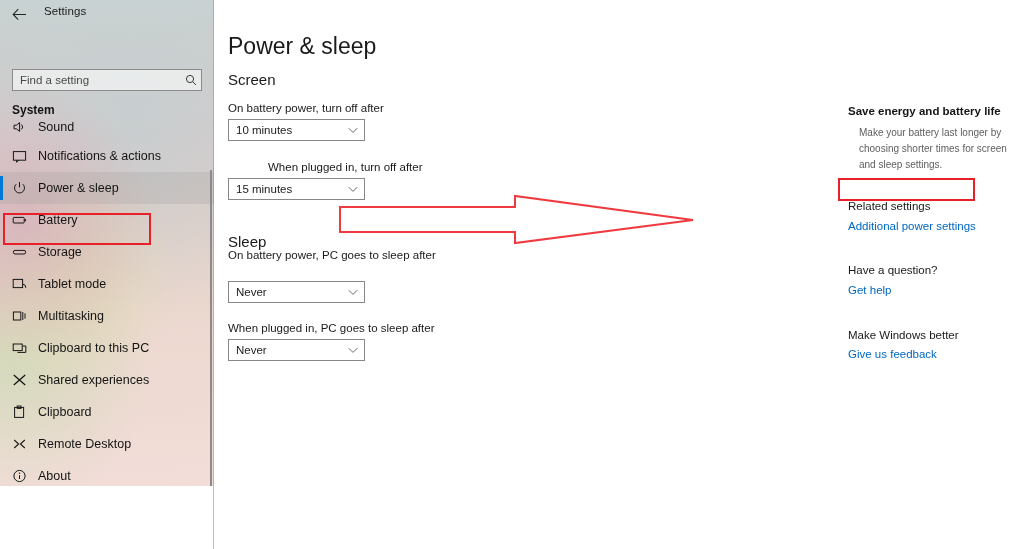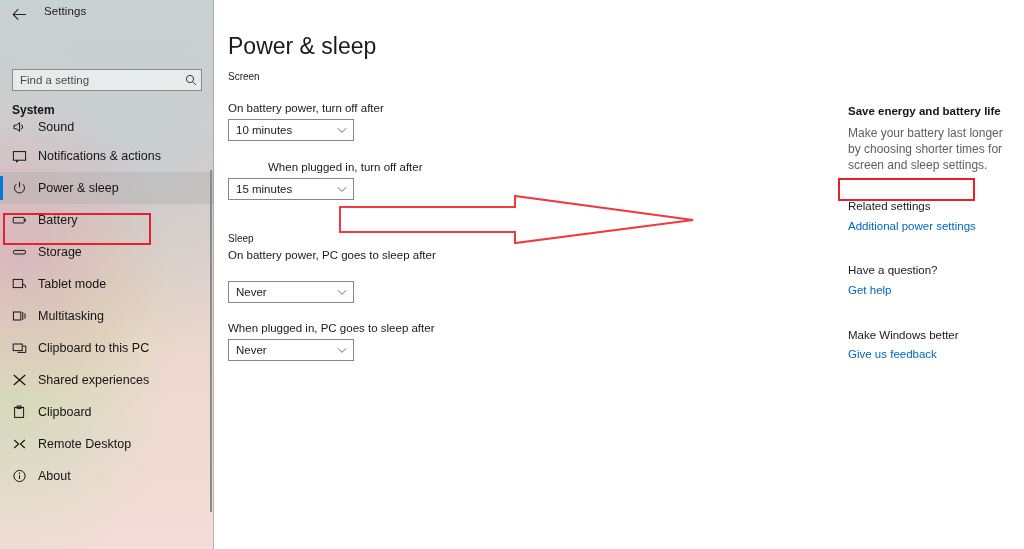--- a/index.html
+++ b/index.html
@@ -7,21 +7,21 @@
     width: 1024px; height: 549px;
     font-family: "Liberation Sans", sans-serif;
     background: #ffffff;
     overflow: hidden;
   }
   #app { position: relative; width: 1024px; height: 549px; }
 
   
   .sidebar {
     position: absolute; left: 0; top: 0;
-    width: 214px; height: 549px;
+    width: 214px; height: 486px;
     background:
       radial-gradient(circle at 10% 46%, rgba(214,176,186,0.85) 0, rgba(214,176,186,0) 42%),
       radial-gradient(circle at 28% 56%, rgba(222,214,170,0.75) 0, rgba(222,214,170,0) 38%),
       radial-gradient(circle at 6% 75%, rgba(196,214,172,0.70) 0, rgba(196,214,172,0) 34%),
       radial-gradient(circle at 62% 24%, rgba(193,204,206,0.80) 0, rgba(193,204,206,0) 50%),
       linear-gradient(178deg, #c3cdcd 0%, #c9c9c8 14%, #d9c9c9 30%, #e2cfc8 44%,
                       #e6d3ca 58%, #ecd6cd 72%, #eed6cf 86%, #f0d8d2 100%);
     overflow: hidden;
   }
   .sidebar-fade {
@@ -118,44 +118,44 @@
   .main {
     position: absolute; left: 214px; top: 0; width: 810px; height: 549px;
     background: #ffffff;
   }
   .page-title {
     position: absolute; left: 14px; top: 33px;
     font-size: 23px; color: #1a1a1a; font-weight: normal;
   }
   .sec-head {
     position: absolute; left: 14px;
-    font-size: 10px; color: #1a1a1a; font-weight: normal;
+    font-size: 15px; color: #1a1a1a; font-weight: normal;
   }
   .field-label {
     position: absolute; left: 14px;
     font-size: 11.5px; color: #1a1a1a;
   }
   .combo {
     position: absolute; left: 14px;
-    width: 126px; height: 22px;
+    width: 137px; height: 22px;
     background: #ffffff; border: 1px solid #888785;
     display: flex; align-items: center;
     font-size: 11.5px; color: #1b1b1b;
   }
   .combo .cv { padding-left: 7px; flex: 1; }
   .combo .chev { width: 22px; display: flex; justify-content: center; color: #6a6a6a; }
 
   
   .rpanel { position: absolute; left: 835px; top: 0; width: 189px; height: 549px; margin-top: 38px; }
   .rp-title {
     position: absolute; left: 13px; font-size: 11.5px; font-weight: bold; color: #151515;
   }
   .rp-text {
-    position: absolute; left: 13px; width: 160px;
-    font-size: 12px; color: #5e5e5e; line-height: 16px;
+    position: absolute; left: 24px; width: 160px;
+    font-size: 10px; color: #5e5e5e; line-height: 16px;
   }
   .rp-sub {
     position: absolute; left: 13px; font-size: 11.5px; color: #1a1a1a;
   }
   .rp-link {
     position: absolute; left: 13px; font-size: 11.5px; color: #0067c0; cursor: pointer;
   }
   .link-redbox {
     position: absolute; left: 838px; top: 178px; width: 137px; height: 23px;
     border: 2px solid #e8202a; pointer-events: none;

